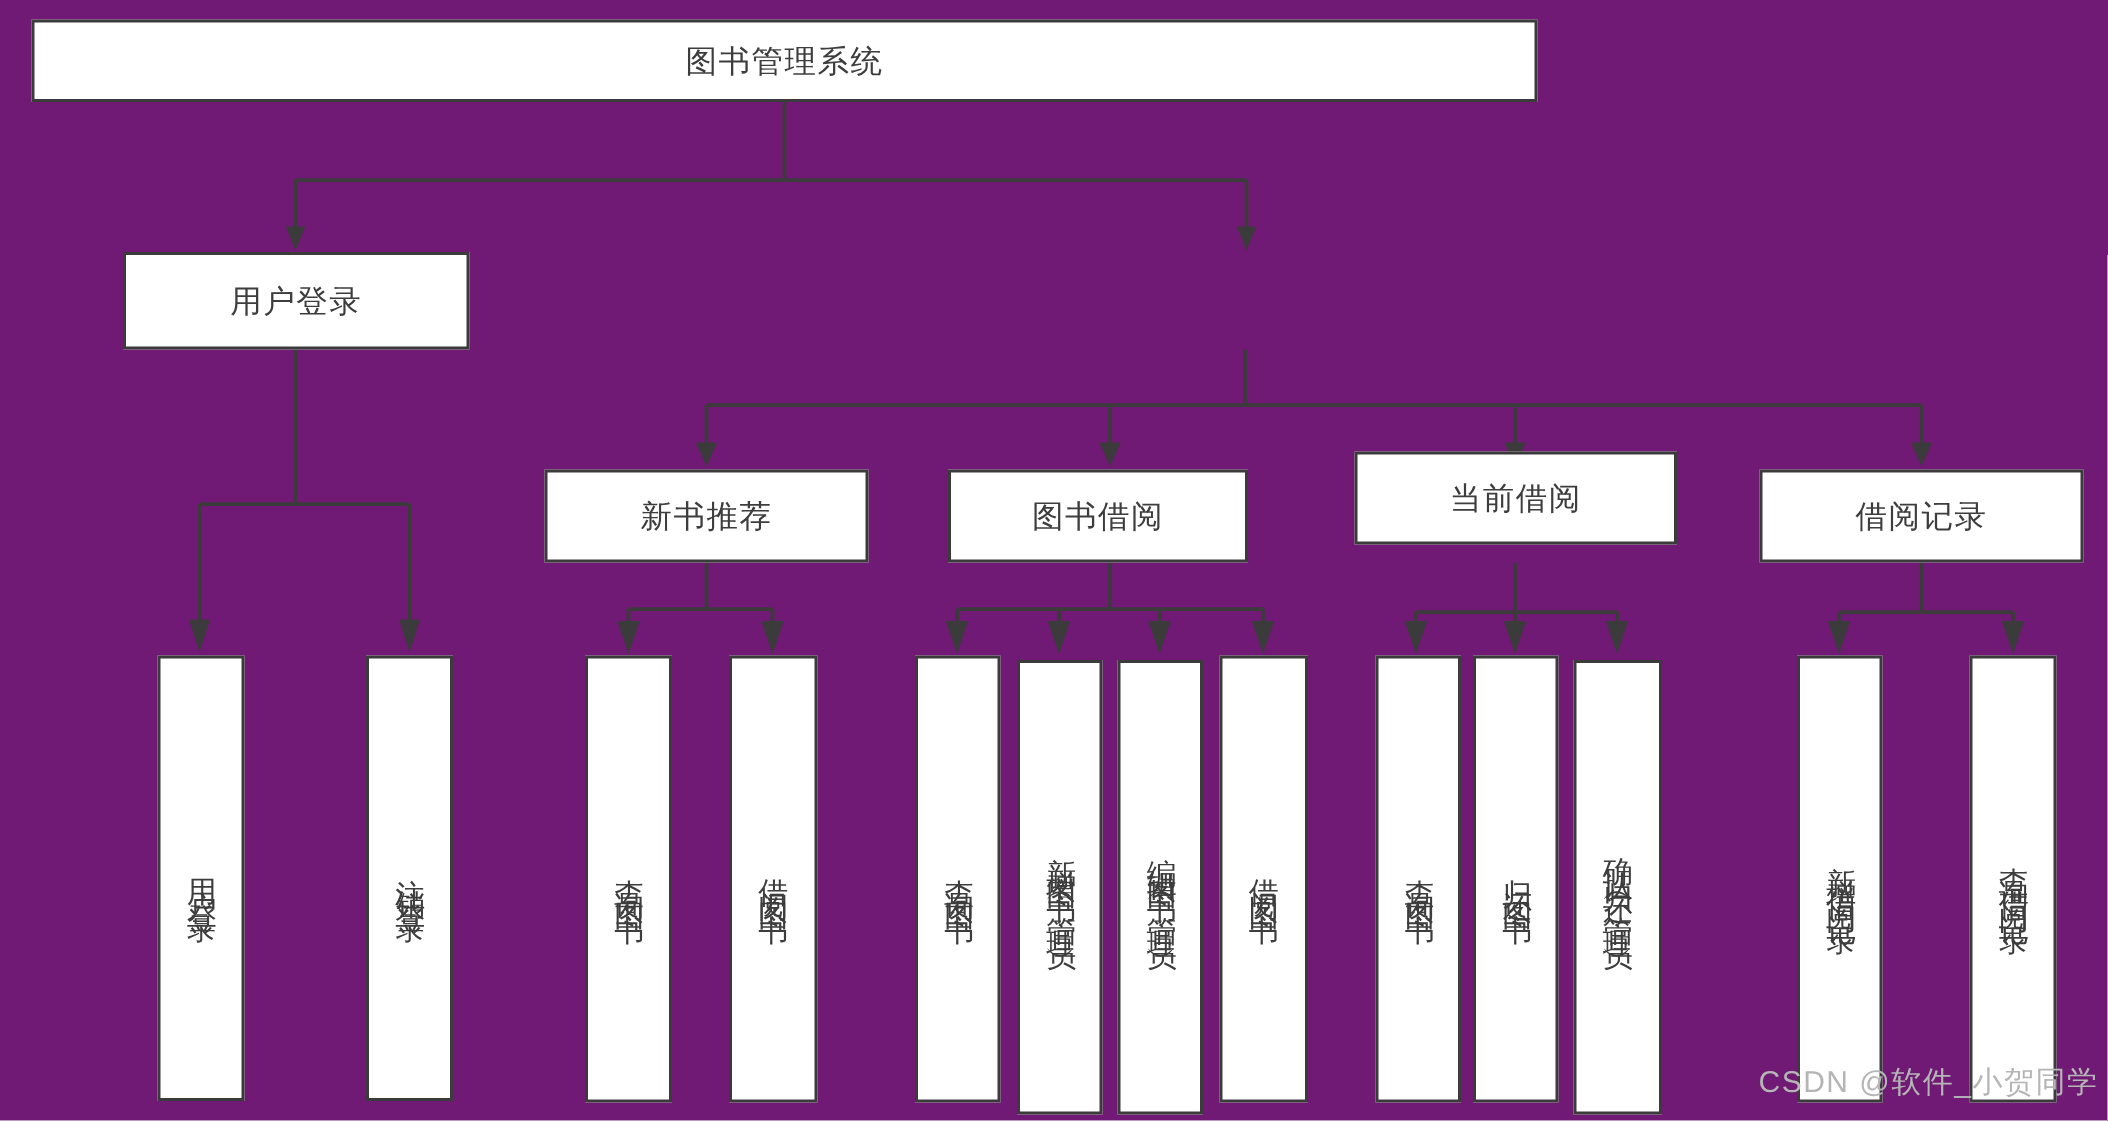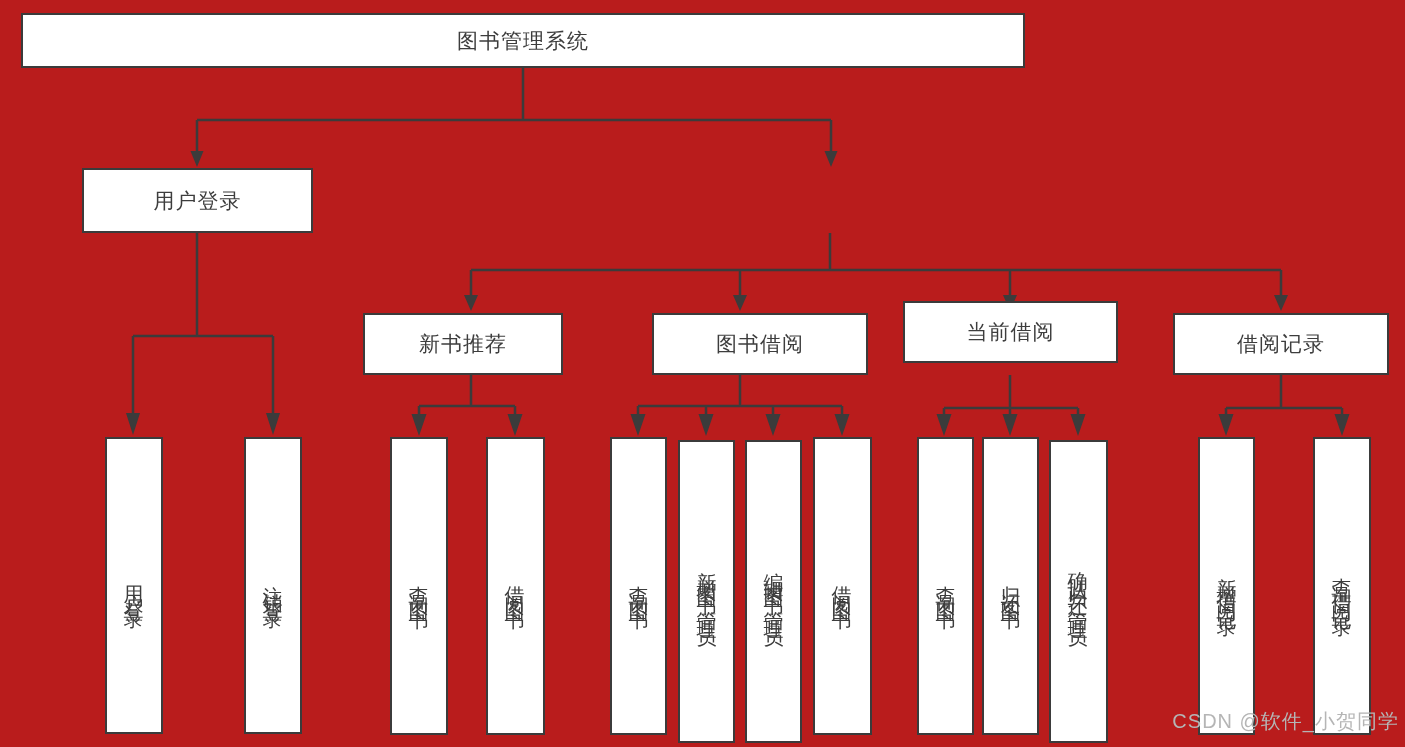--- a/index.html
+++ b/index.html
@@ -5,21 +5,21 @@
   html, body {
     margin: 0;
     padding: 0;
     background: #ffffff;
     font-family: "Liberation Sans", sans-serif;
   }
   .canvas {
     position: relative;
     width: 1405px;
     height: 747px;
-    background: #b91c1c;
+    background: #701a75;
     overflow: hidden;
   }
   .connectors {
     position: absolute;
     left: 0;
     top: 0;
     z-index: 1;
   }
   .node {
     position: absolute;
@@ -89,22 +89,22 @@
              M1002.5 414 L1017.5 414 L1010 436 Z
              M1070.5 414 L1085.5 414 L1078 436 Z
              M1218.5 414 L1233.5 414 L1226 436 Z
              M1334.5 414 L1349.5 414 L1342 436 Z"></path>
   </svg>
 
   <div class="node hbox" style="left:21px;top:13px;width:1004px;height:55px">图书管理系统</div>
 
   <div class="node hbox" style="left:82px;top:168px;width:231px;height:65px">用户登录</div>
 
-  <div class="node hbox" style="left:363px;top:313px;width:200px;height:62px">新书推荐</div>
-  <div class="node hbox" style="left:652px;top:313px;width:216px;height:62px">图书借阅</div>
+  <div class="node hbox" style="left:363px;top:313px;width:216px;height:62px">新书推荐</div>
+  <div class="node hbox" style="left:632px;top:313px;width:200px;height:62px">图书借阅</div>
   <div class="node hbox" style="left:903px;top:301px;width:215px;height:62px">当前借阅</div>
   <div class="node hbox" style="left:1173px;top:313px;width:216px;height:62px">借阅记录</div>
 
   <div class="node vbox" style="left:105px;top:437px;width:58px;height:297px">用户登录</div>
   <div class="node vbox" style="left:244px;top:437px;width:58px;height:297px">注销登录</div>
 
   <div class="node vbox" style="left:390px;top:437px;width:58px;height:298px">查询图书</div>
   <div class="node vbox" style="left:486px;top:437px;width:59px;height:298px">借阅图书</div>
 
   <div class="node vbox" style="left:610px;top:437px;width:57px;height:298px">查询图书</div>

